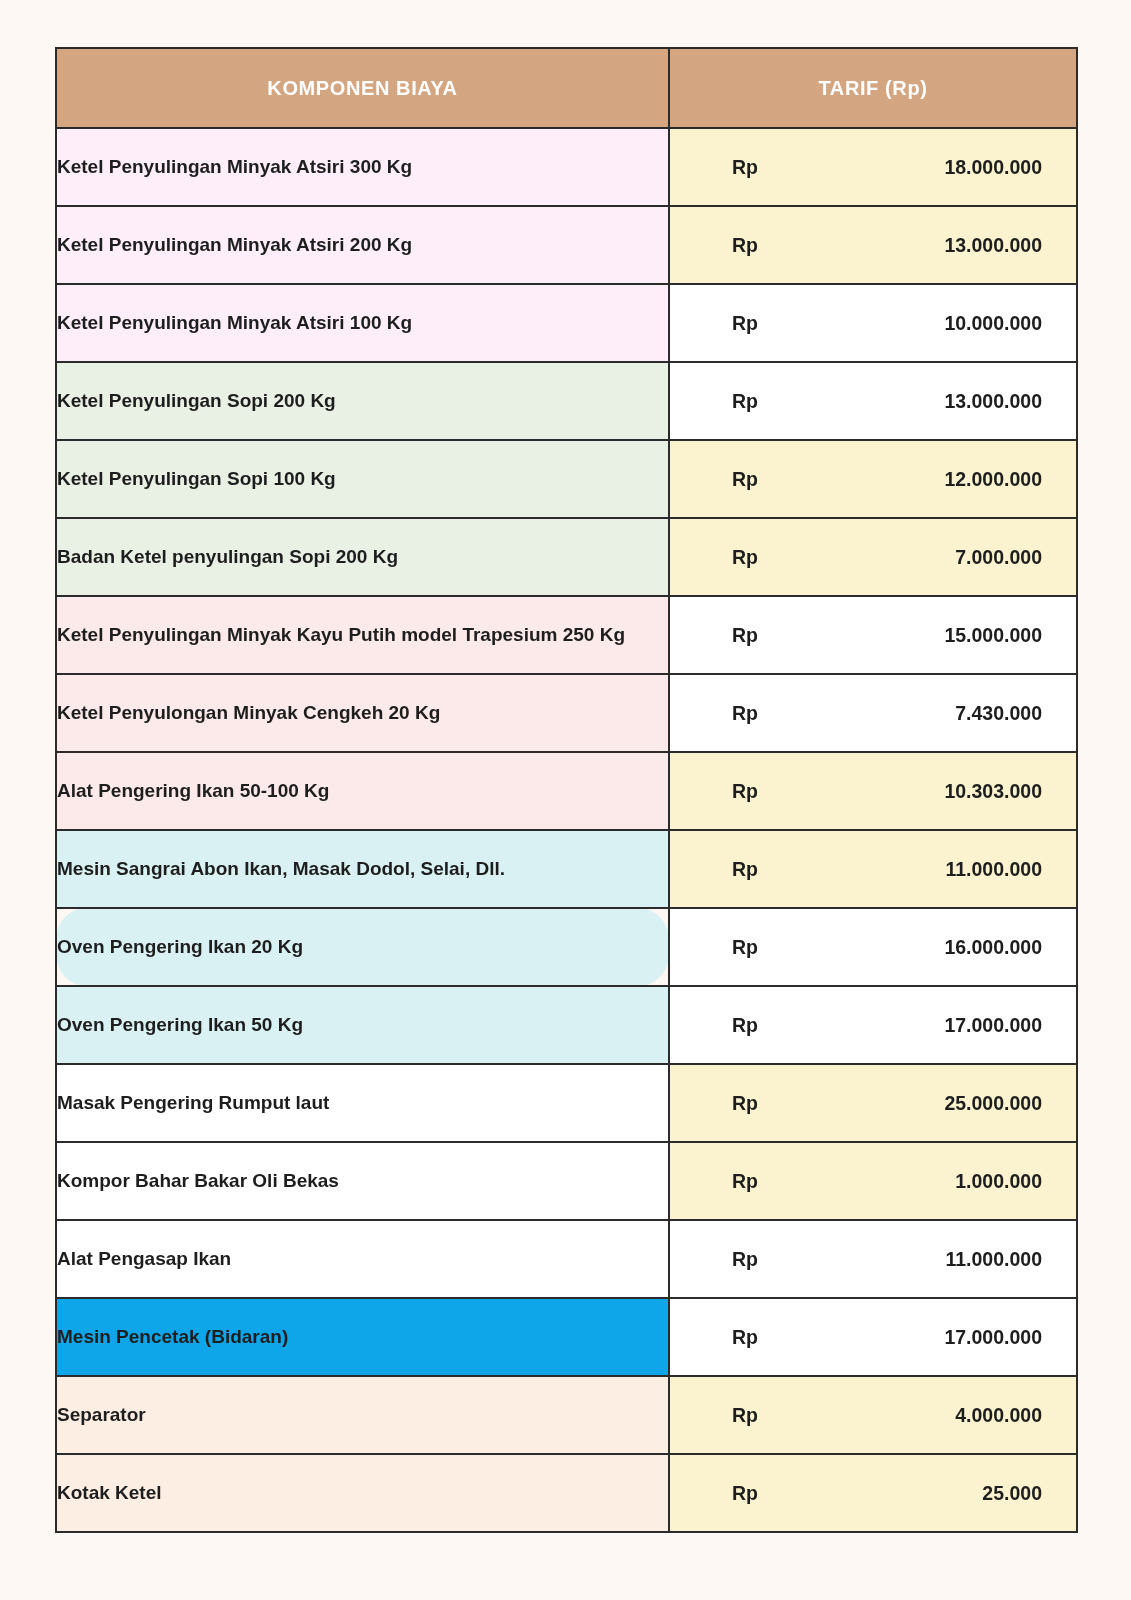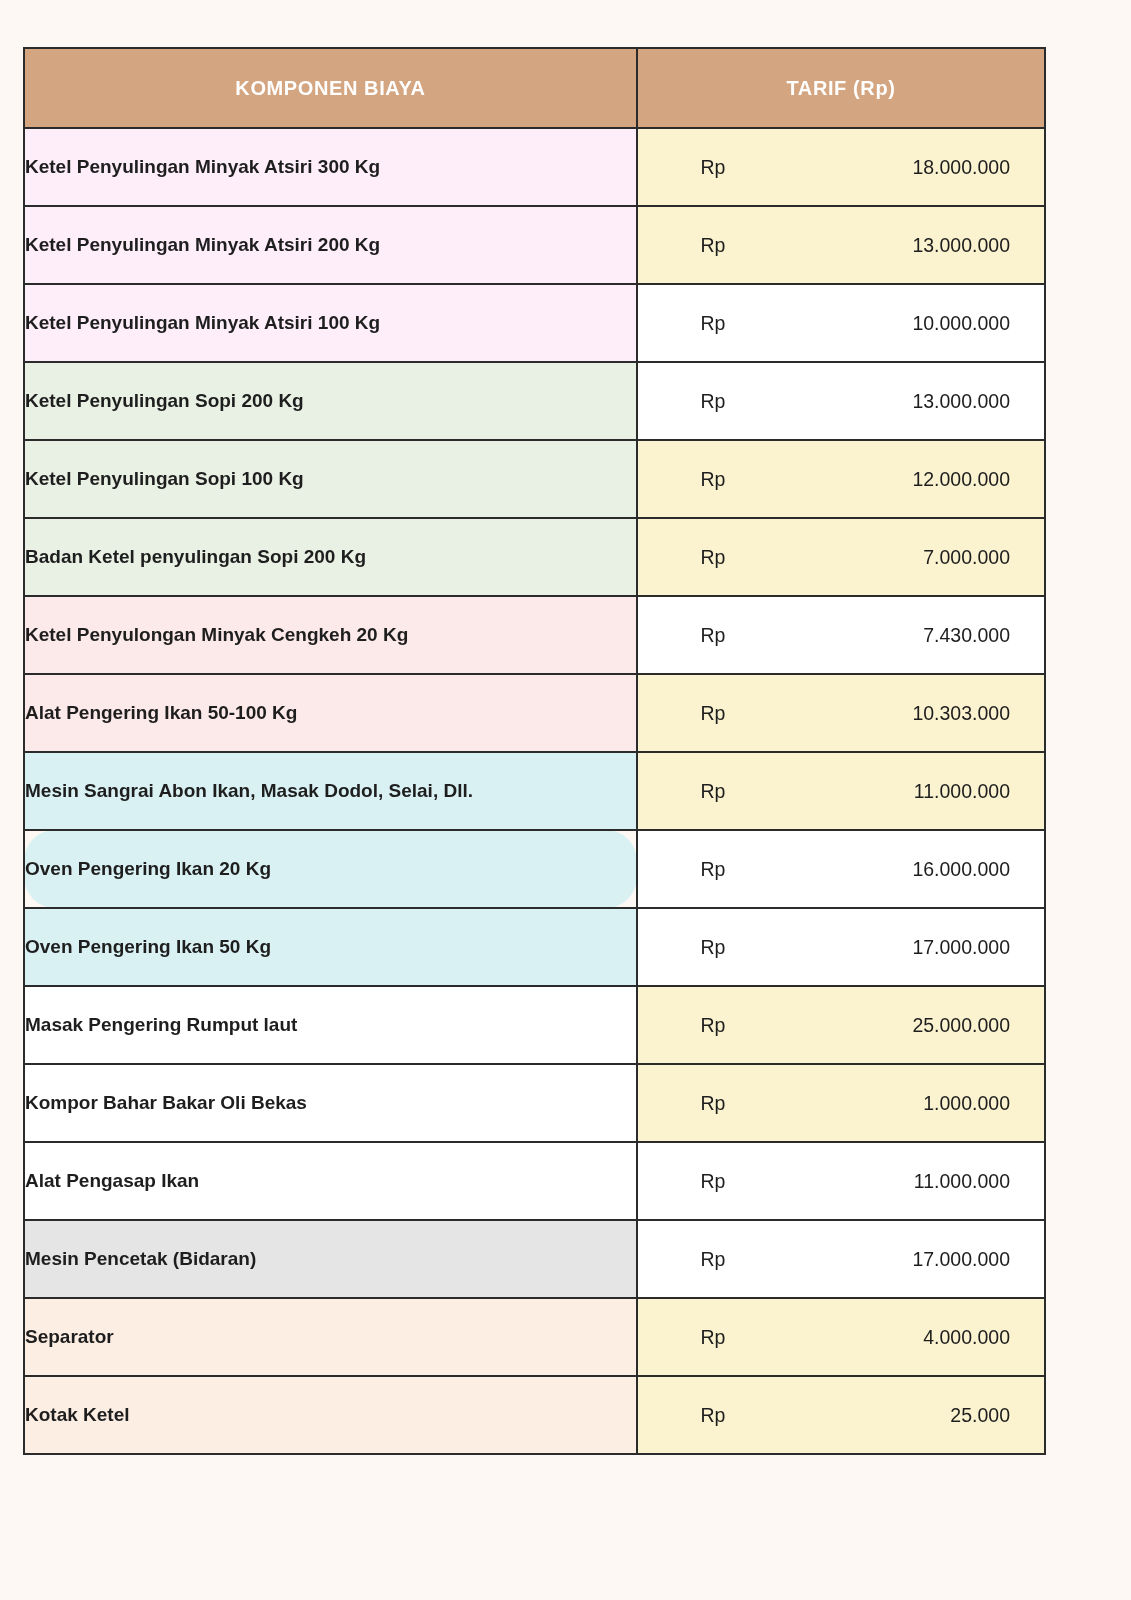--- a/index.html
+++ b/index.html
@@ -11,21 +11,21 @@
     width: 1131px;
     min-height: 1600px;
     font-family: "Liberation Sans", sans-serif;
     -webkit-font-smoothing: antialiased;
   }
   .page {
     width: 1131px;
     min-height: 1600px;
     background: #fdf8f3;
     box-sizing: border-box;
-    padding: 47px 55px 40px 23px;
+    padding: 47px 55px 40px 55px;
   }
   table.price-table {
     width: 1021px;
     border-collapse: collapse;
     table-layout: fixed;
   }
   table.price-table th,
   table.price-table td {
     border: 2px solid #2b2b2b;
     padding: 0;
@@ -55,21 +55,21 @@
   td.tarif-cell {
     vertical-align: middle;
     height: 76px;
   }
   .tarif-inner {
     display: flex;
     align-items: center;
     justify-content: flex-start;
     padding: 0 34px 0 0;
     font-size: 19.5px;
-    font-weight: normal;
+    font-weight: bold;
     color: #1e1e1e;
   }
   .tarif-rp {
     width: 150px;
     text-align: center;
     flex: 0 0 150px;
   }
   .tarif-amt {
     flex: 1 1 auto;
     text-align: right;
@@ -139,20 +139,29 @@
         <tr>
           <td class="name-cell" style="background: rgb(233, 241, 228);">Badan Ketel penyulingan Sopi 200 Kg</td>
           <td class="tarif-cell" style="background: rgb(251, 243, 207);">
             <div class="tarif-inner">
               <span class="tarif-rp">Rp</span>
               <span class="tarif-amt">7.000.000</span>
             </div>
           </td>
         </tr>
         <tr>
+          <td class="name-cell" style="background: rgb(252, 233, 233);">Ketel Penyulingan Minyak Kayu Putih model Trapesium 250 Kg</td>
+          <td class="tarif-cell" style="background: rgb(255, 255, 255);">
+            <div class="tarif-inner">
+              <span class="tarif-rp">Rp</span>
+              <span class="tarif-amt">15.000.000</span>
+            </div>
+          </td>
+        </tr>
+        <tr>
           <td class="name-cell" style="background: rgb(252, 233, 233);">Ketel Penyulongan Minyak Cengkeh 20 Kg</td>
           <td class="tarif-cell" style="background: rgb(255, 255, 255);">
             <div class="tarif-inner">
               <span class="tarif-rp">Rp</span>
               <span class="tarif-amt">7.430.000</span>
             </div>
           </td>
         </tr>
         <tr>
           <td class="name-cell" style="background: rgb(252, 233, 233);">Alat Pengering Ikan 50-100 Kg</td>
@@ -211,21 +220,21 @@
         <tr>
           <td class="name-cell" style="background: rgb(255, 255, 255);">Alat Pengasap Ikan</td>
           <td class="tarif-cell" style="background: rgb(255, 255, 255);">
             <div class="tarif-inner">
               <span class="tarif-rp">Rp</span>
               <span class="tarif-amt">11.000.000</span>
             </div>
           </td>
         </tr>
         <tr>
-          <td class="name-cell" style="background: #e5e5e5; margin-top: 20px;">Mesin Pencetak (Bidaran)</td>
+          <td class="name-cell" style="background: #0ea5e9; margin-top: 20px;">Mesin Pencetak (Bidaran)</td>
           <td class="tarif-cell" style="background: rgb(255, 255, 255);">
             <div class="tarif-inner">
               <span class="tarif-rp">Rp</span>
               <span class="tarif-amt">17.000.000</span>
             </div>
           </td>
         </tr>
         <tr>
           <td class="name-cell" style="background: rgb(253, 238, 228);">Separator</td>
           <td class="tarif-cell" style="background: rgb(251, 243, 207);">

